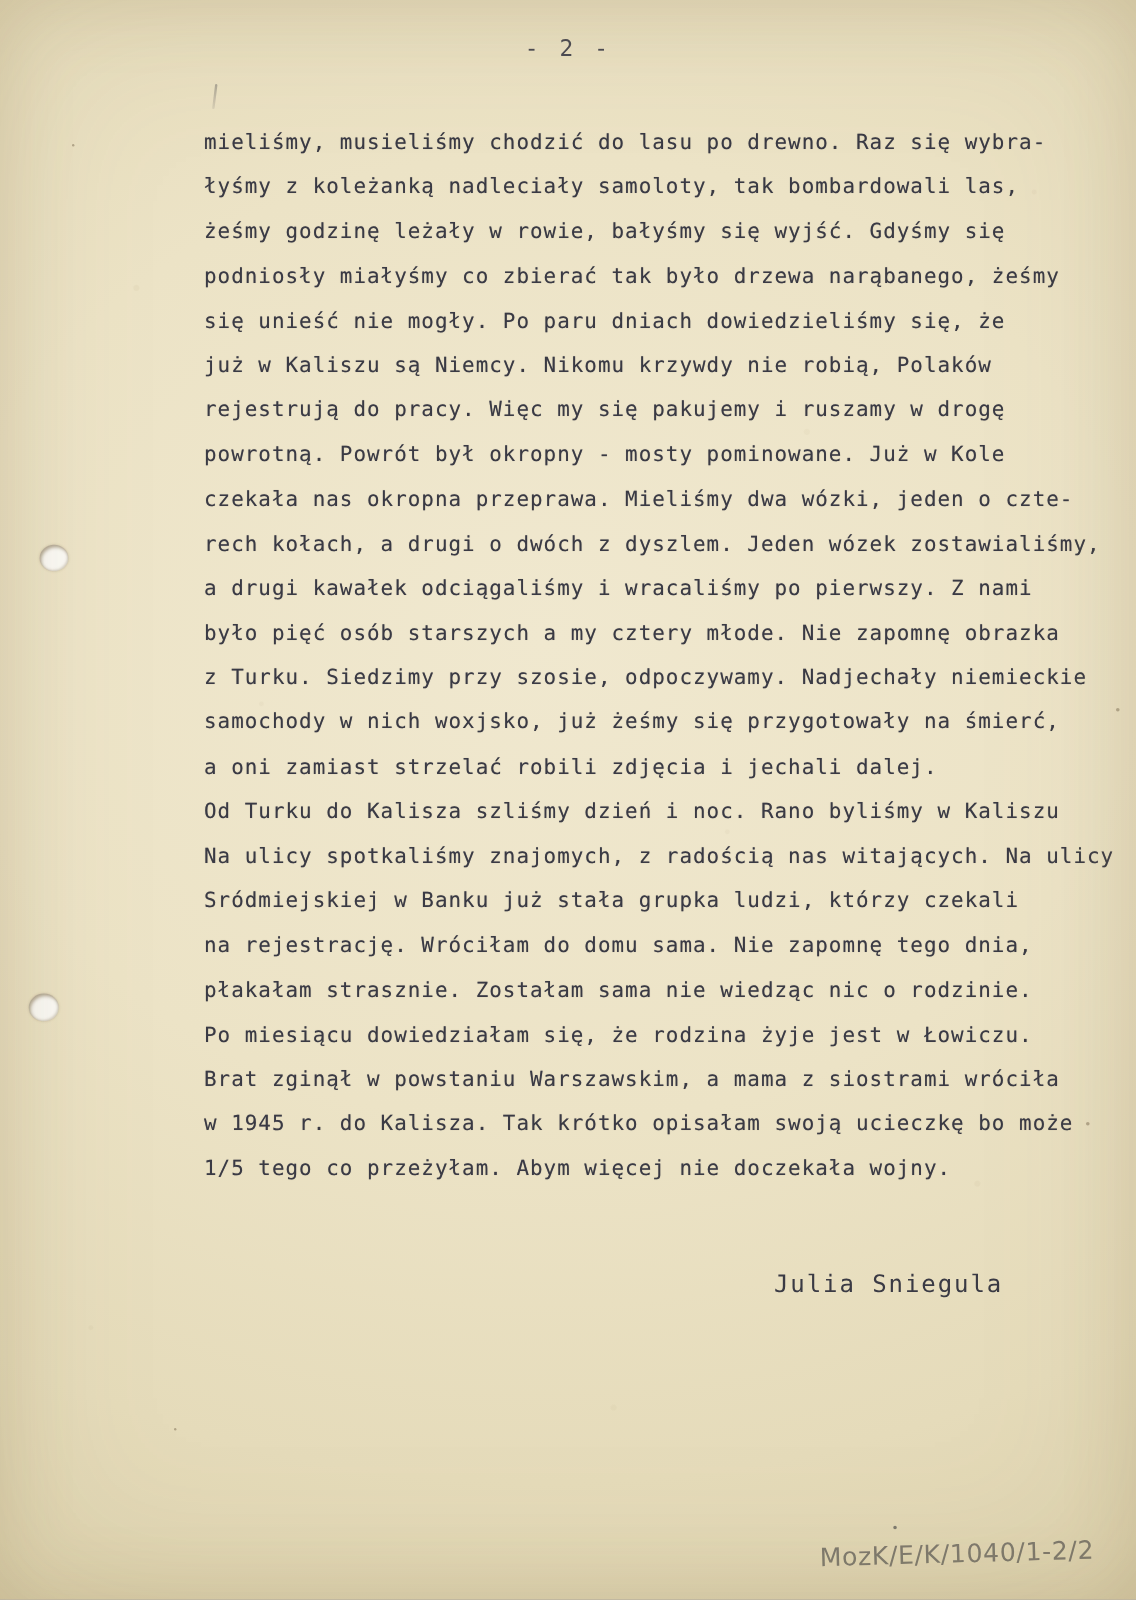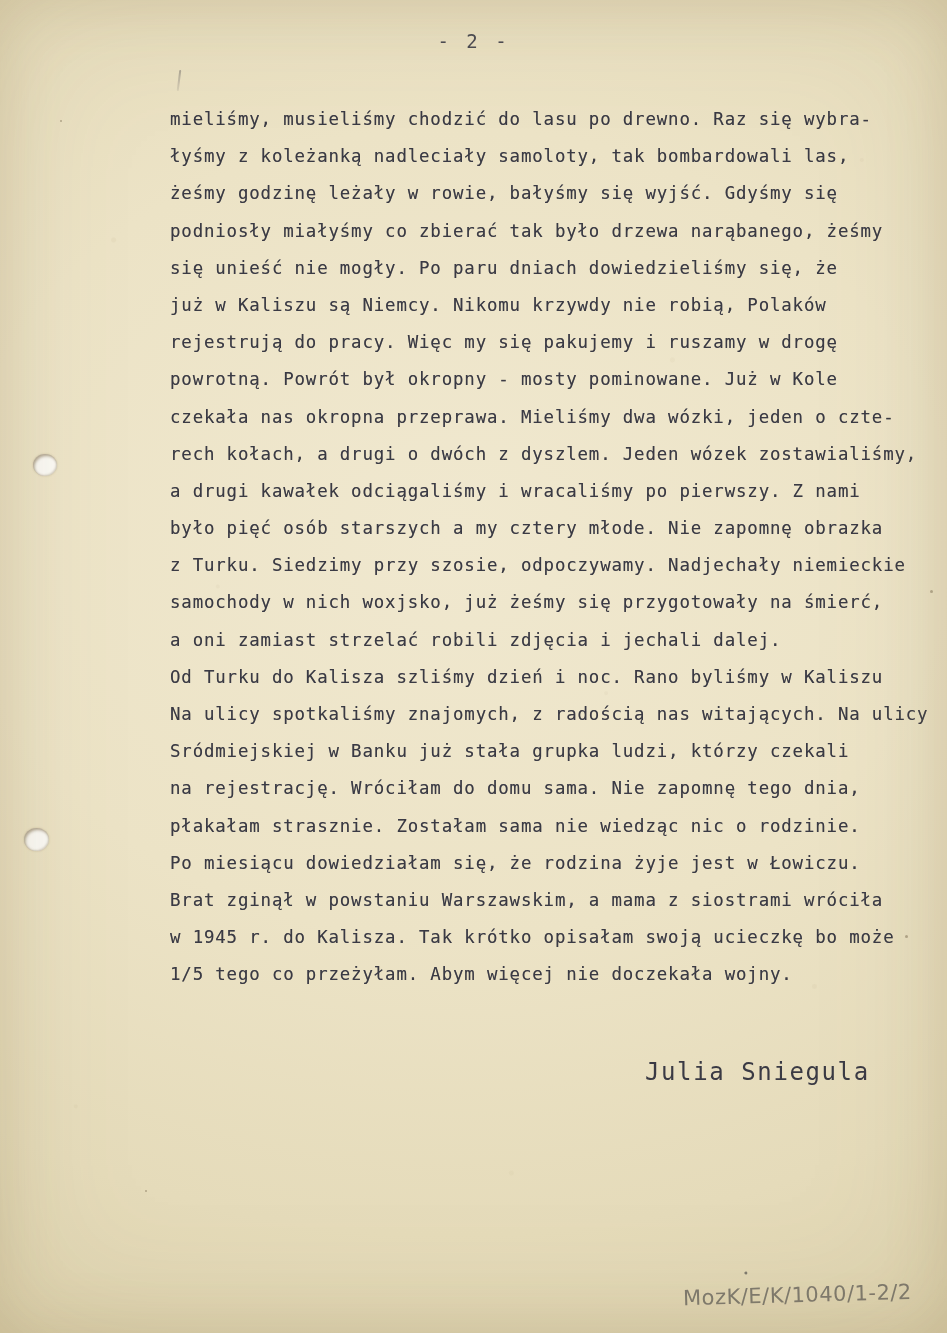--- a/index.html
+++ b/index.html
@@ -84,21 +84,21 @@
     white-space: pre;
     color: #3a3a44;
     text-shadow: 0 0 .6px rgba(58,58,68,.45);
   }
 
   
   .signature {
     position: absolute;
     left: 645px;
     top: 1058px;
-    font-size: 24px;
+    font-size: 20px;
     letter-spacing: 1.6px;
     white-space: pre;
     color: #3a3a44;
   }
 
   
   .punch {
     position: absolute;
     border-radius: 50%;
     background: #fbfaf6;

